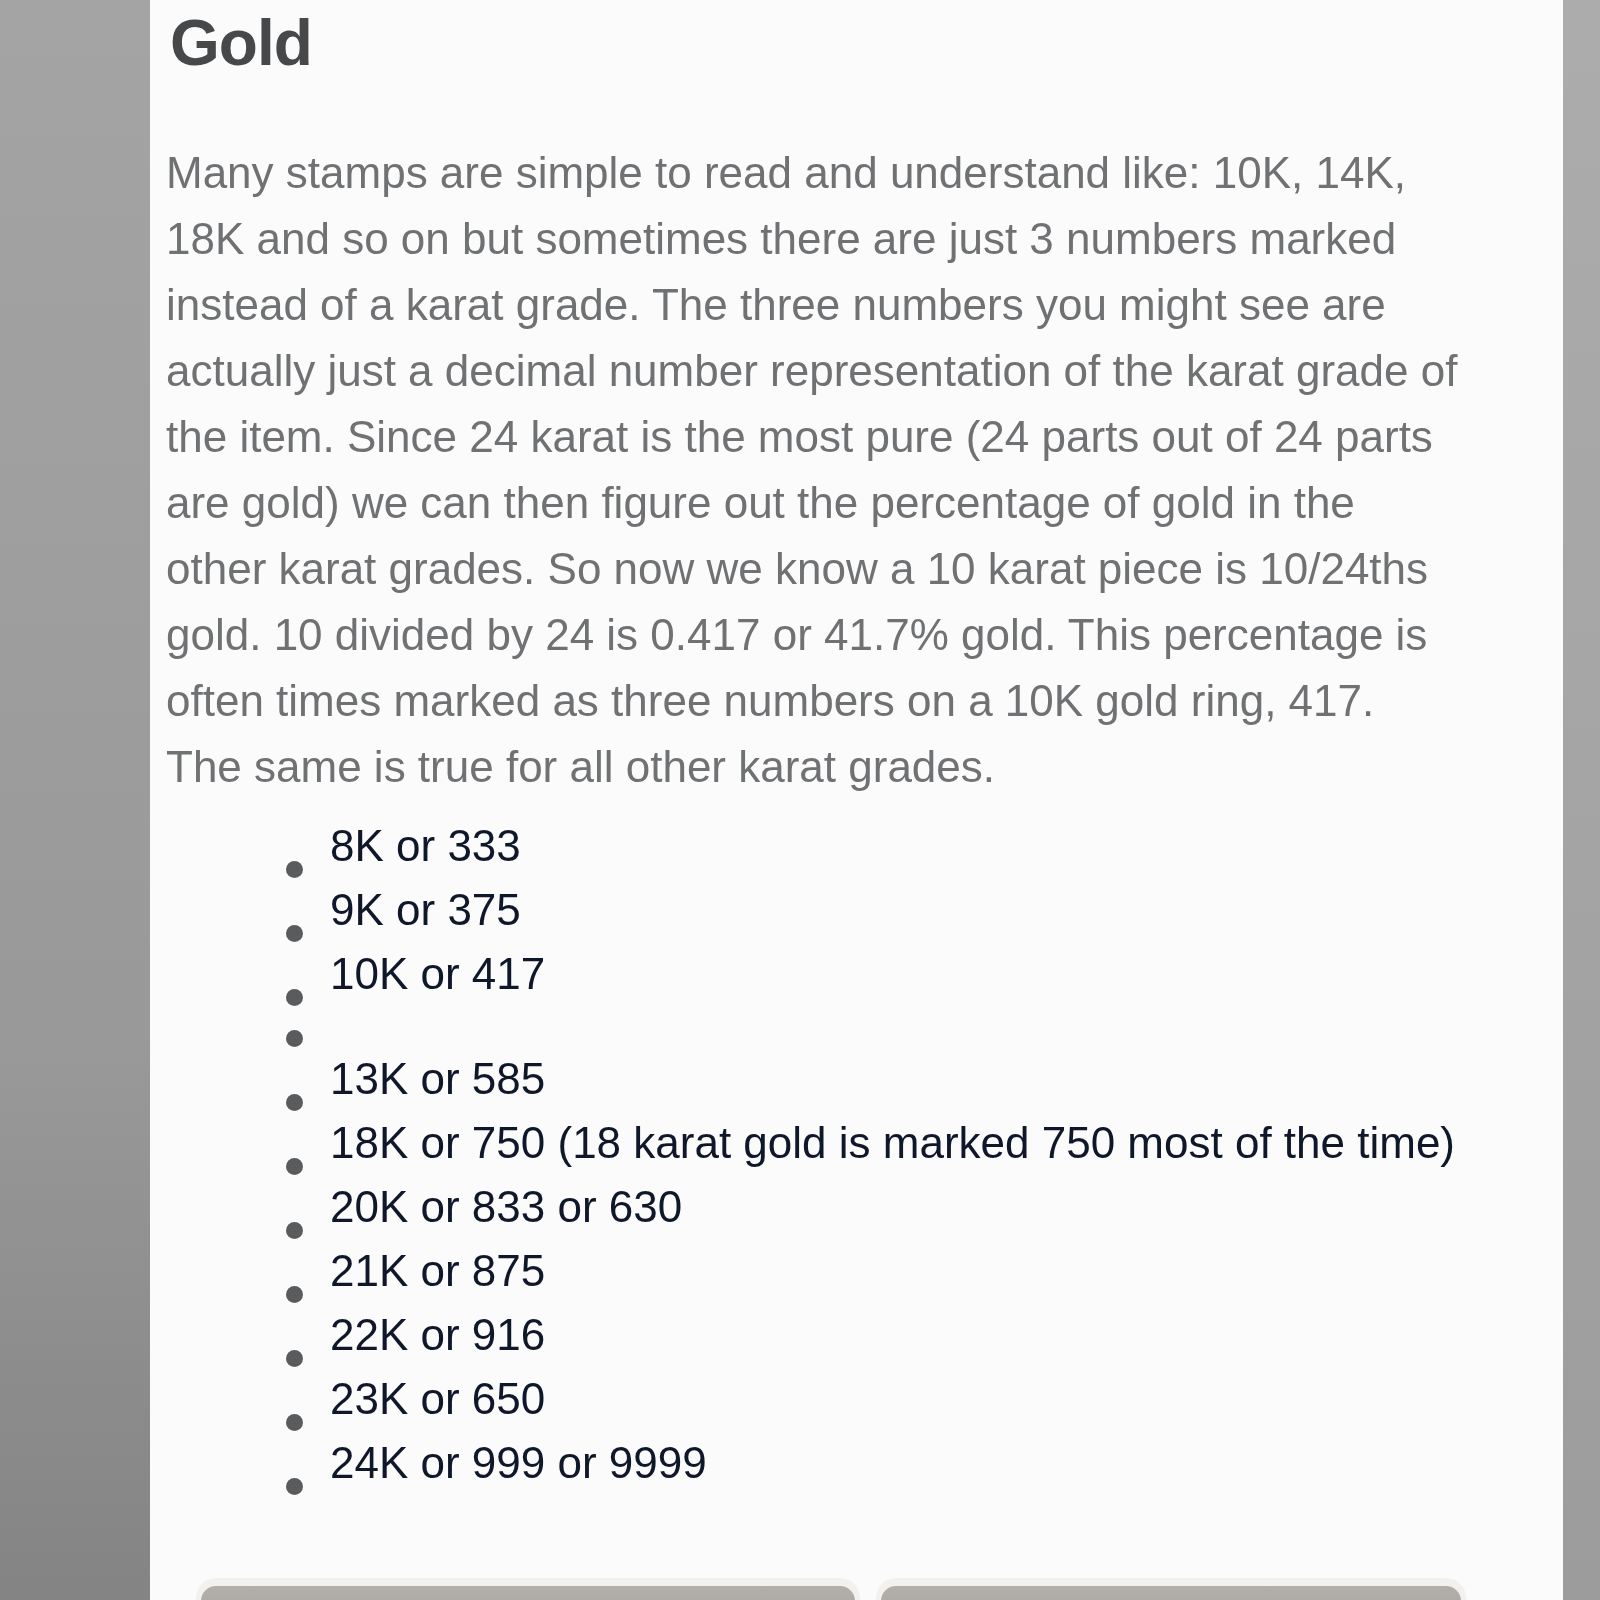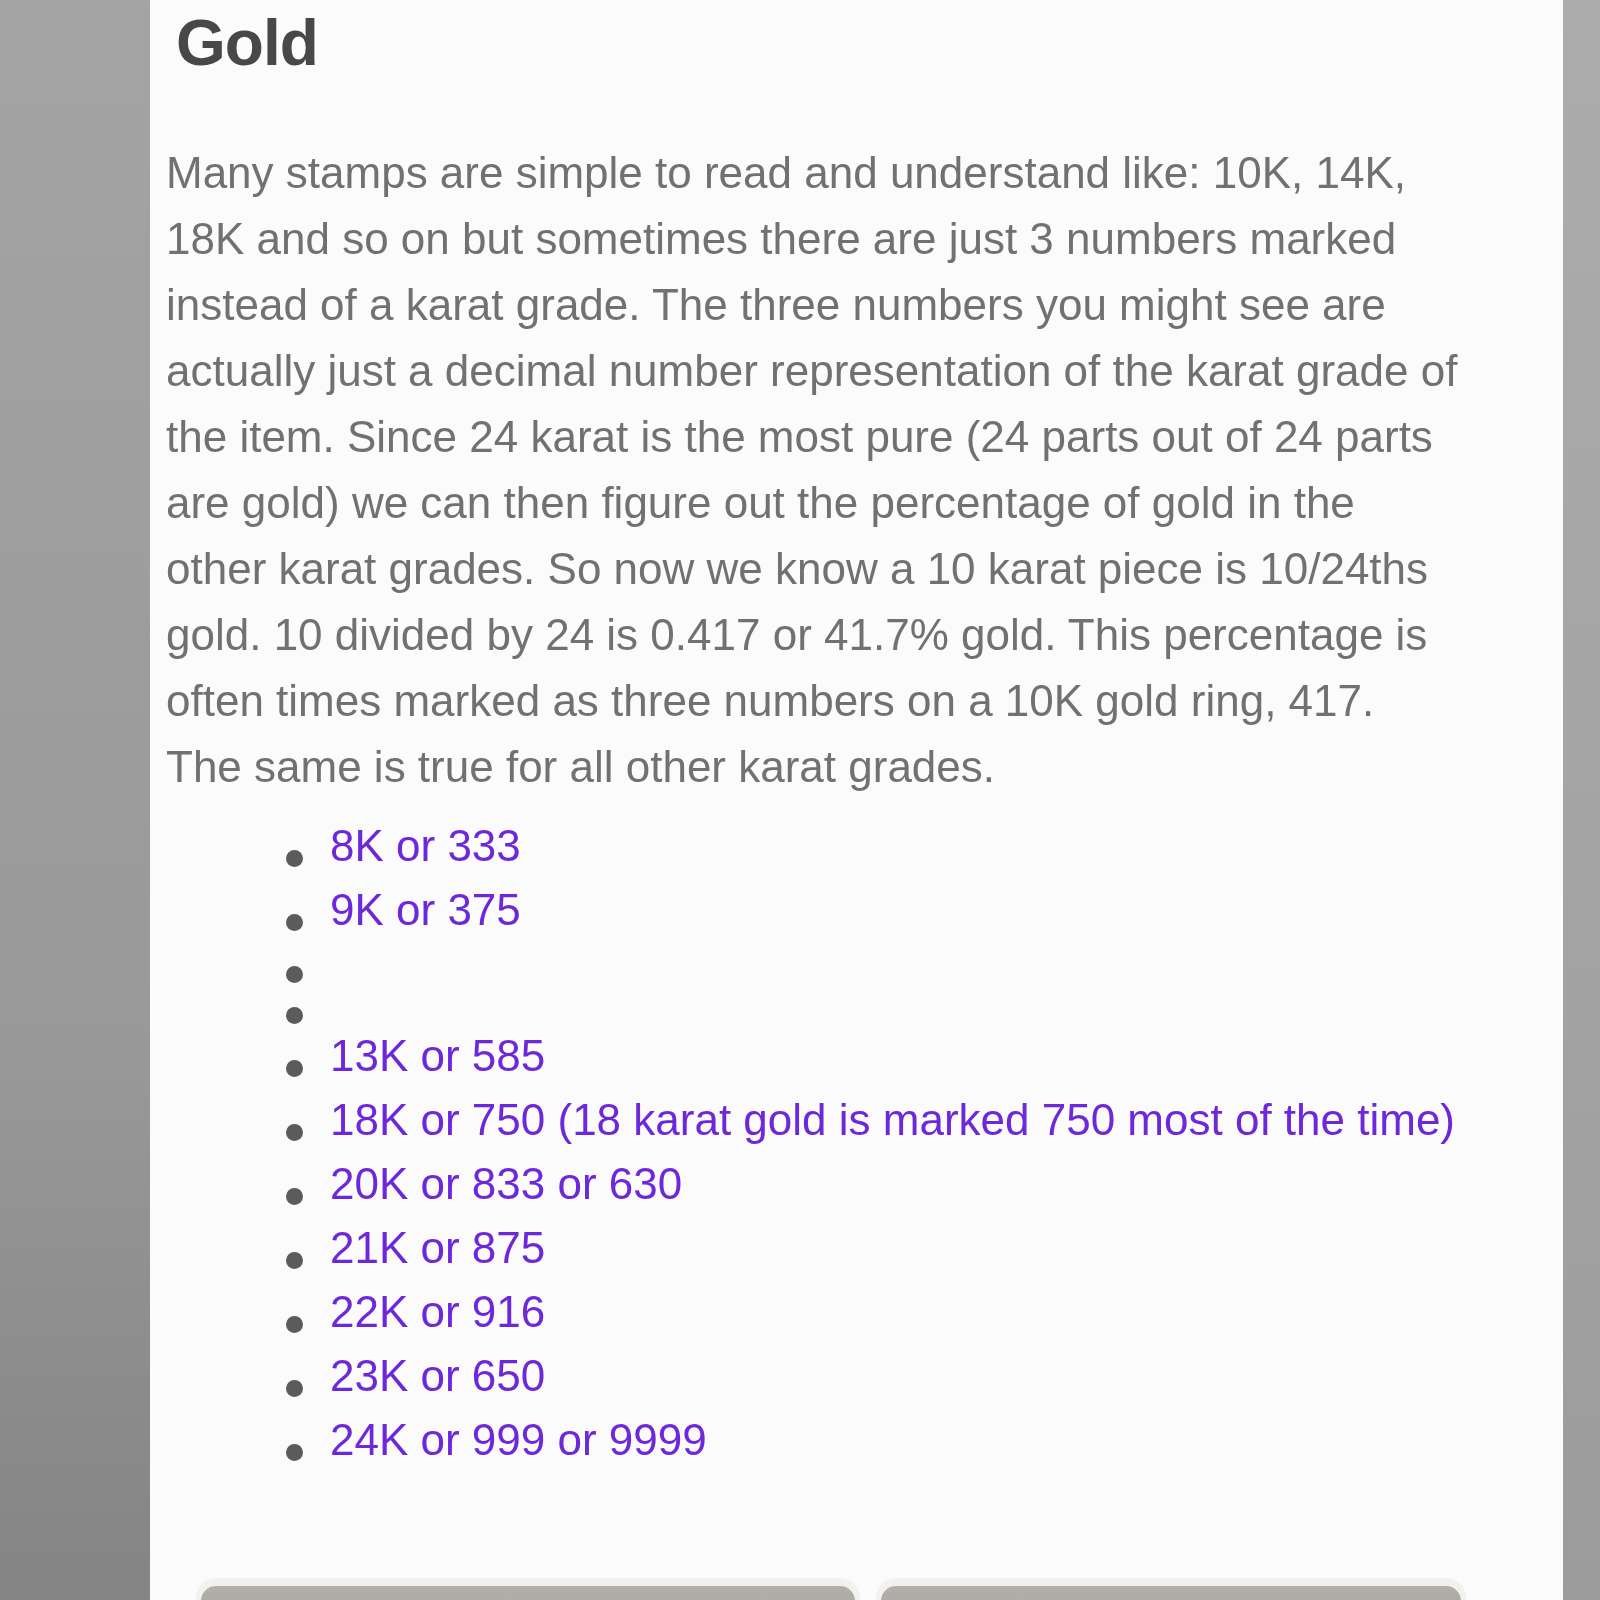--- a/index.html
+++ b/index.html
@@ -27,21 +27,21 @@
     width: 37px; height: 1600px;
     background: linear-gradient(180deg, #acacac 0%, #a3a3a3 60%, #9c9c9c 100%);
   }
   .content {
     position: absolute;
     left: 150px; top: 0;
     width: 1413px; height: 1600px;
   }
   h1.page-title {
     margin: 0;
-    padding: 8px 0 0 26px;
+    padding: 8px 0 0 20px;
     font-size: 64px;
     line-height: 70px;
     font-weight: 700;
     color: #46484a;
     letter-spacing: -1px;
   }
   p.intro {
     margin: 12px;
     padding: 50px 0 0 4px;
     width: 1292px;
@@ -49,25 +49,25 @@
     line-height: 66px;
     color: #6f7173;
   }
   ul.karat-list {
     list-style: none;
     margin: 14px 0 0 0;
     padding: 0;
   }
   ul.karat-list li {
     display: flex;
-    align-items: center;
+    align-items: flex-end;
     padding-left: 136px;
     font-size: 44px;
     line-height: 64px;
-    color: #6d28d9;
+    color: #0f172a;
   }
   .dot {
     flex: 0 0 auto;
     width: 17px; height: 17px;
     border-radius: 50%;
     background: #595b5d;
     margin: 24px 27px 0 0;
   }
   .bullet-text {
     max-width: 1160px;
@@ -106,20 +106,21 @@
       <li>
           <span class="dot"></span>
           <span class="bullet-text">8K or 333</span>
         </li>
       <li>
           <span class="dot"></span>
           <span class="bullet-text">9K or 375</span>
         </li>
       <li>
           <span class="dot"></span>
+          <span class="bullet-text">10K or 417</span>
         </li>
       <li>
           <span class="dot"></span>
         </li>
       <li>
           <span class="dot"></span>
           <span class="bullet-text">13K or 585</span>
         </li>
       <li>
           <span class="dot"></span>

